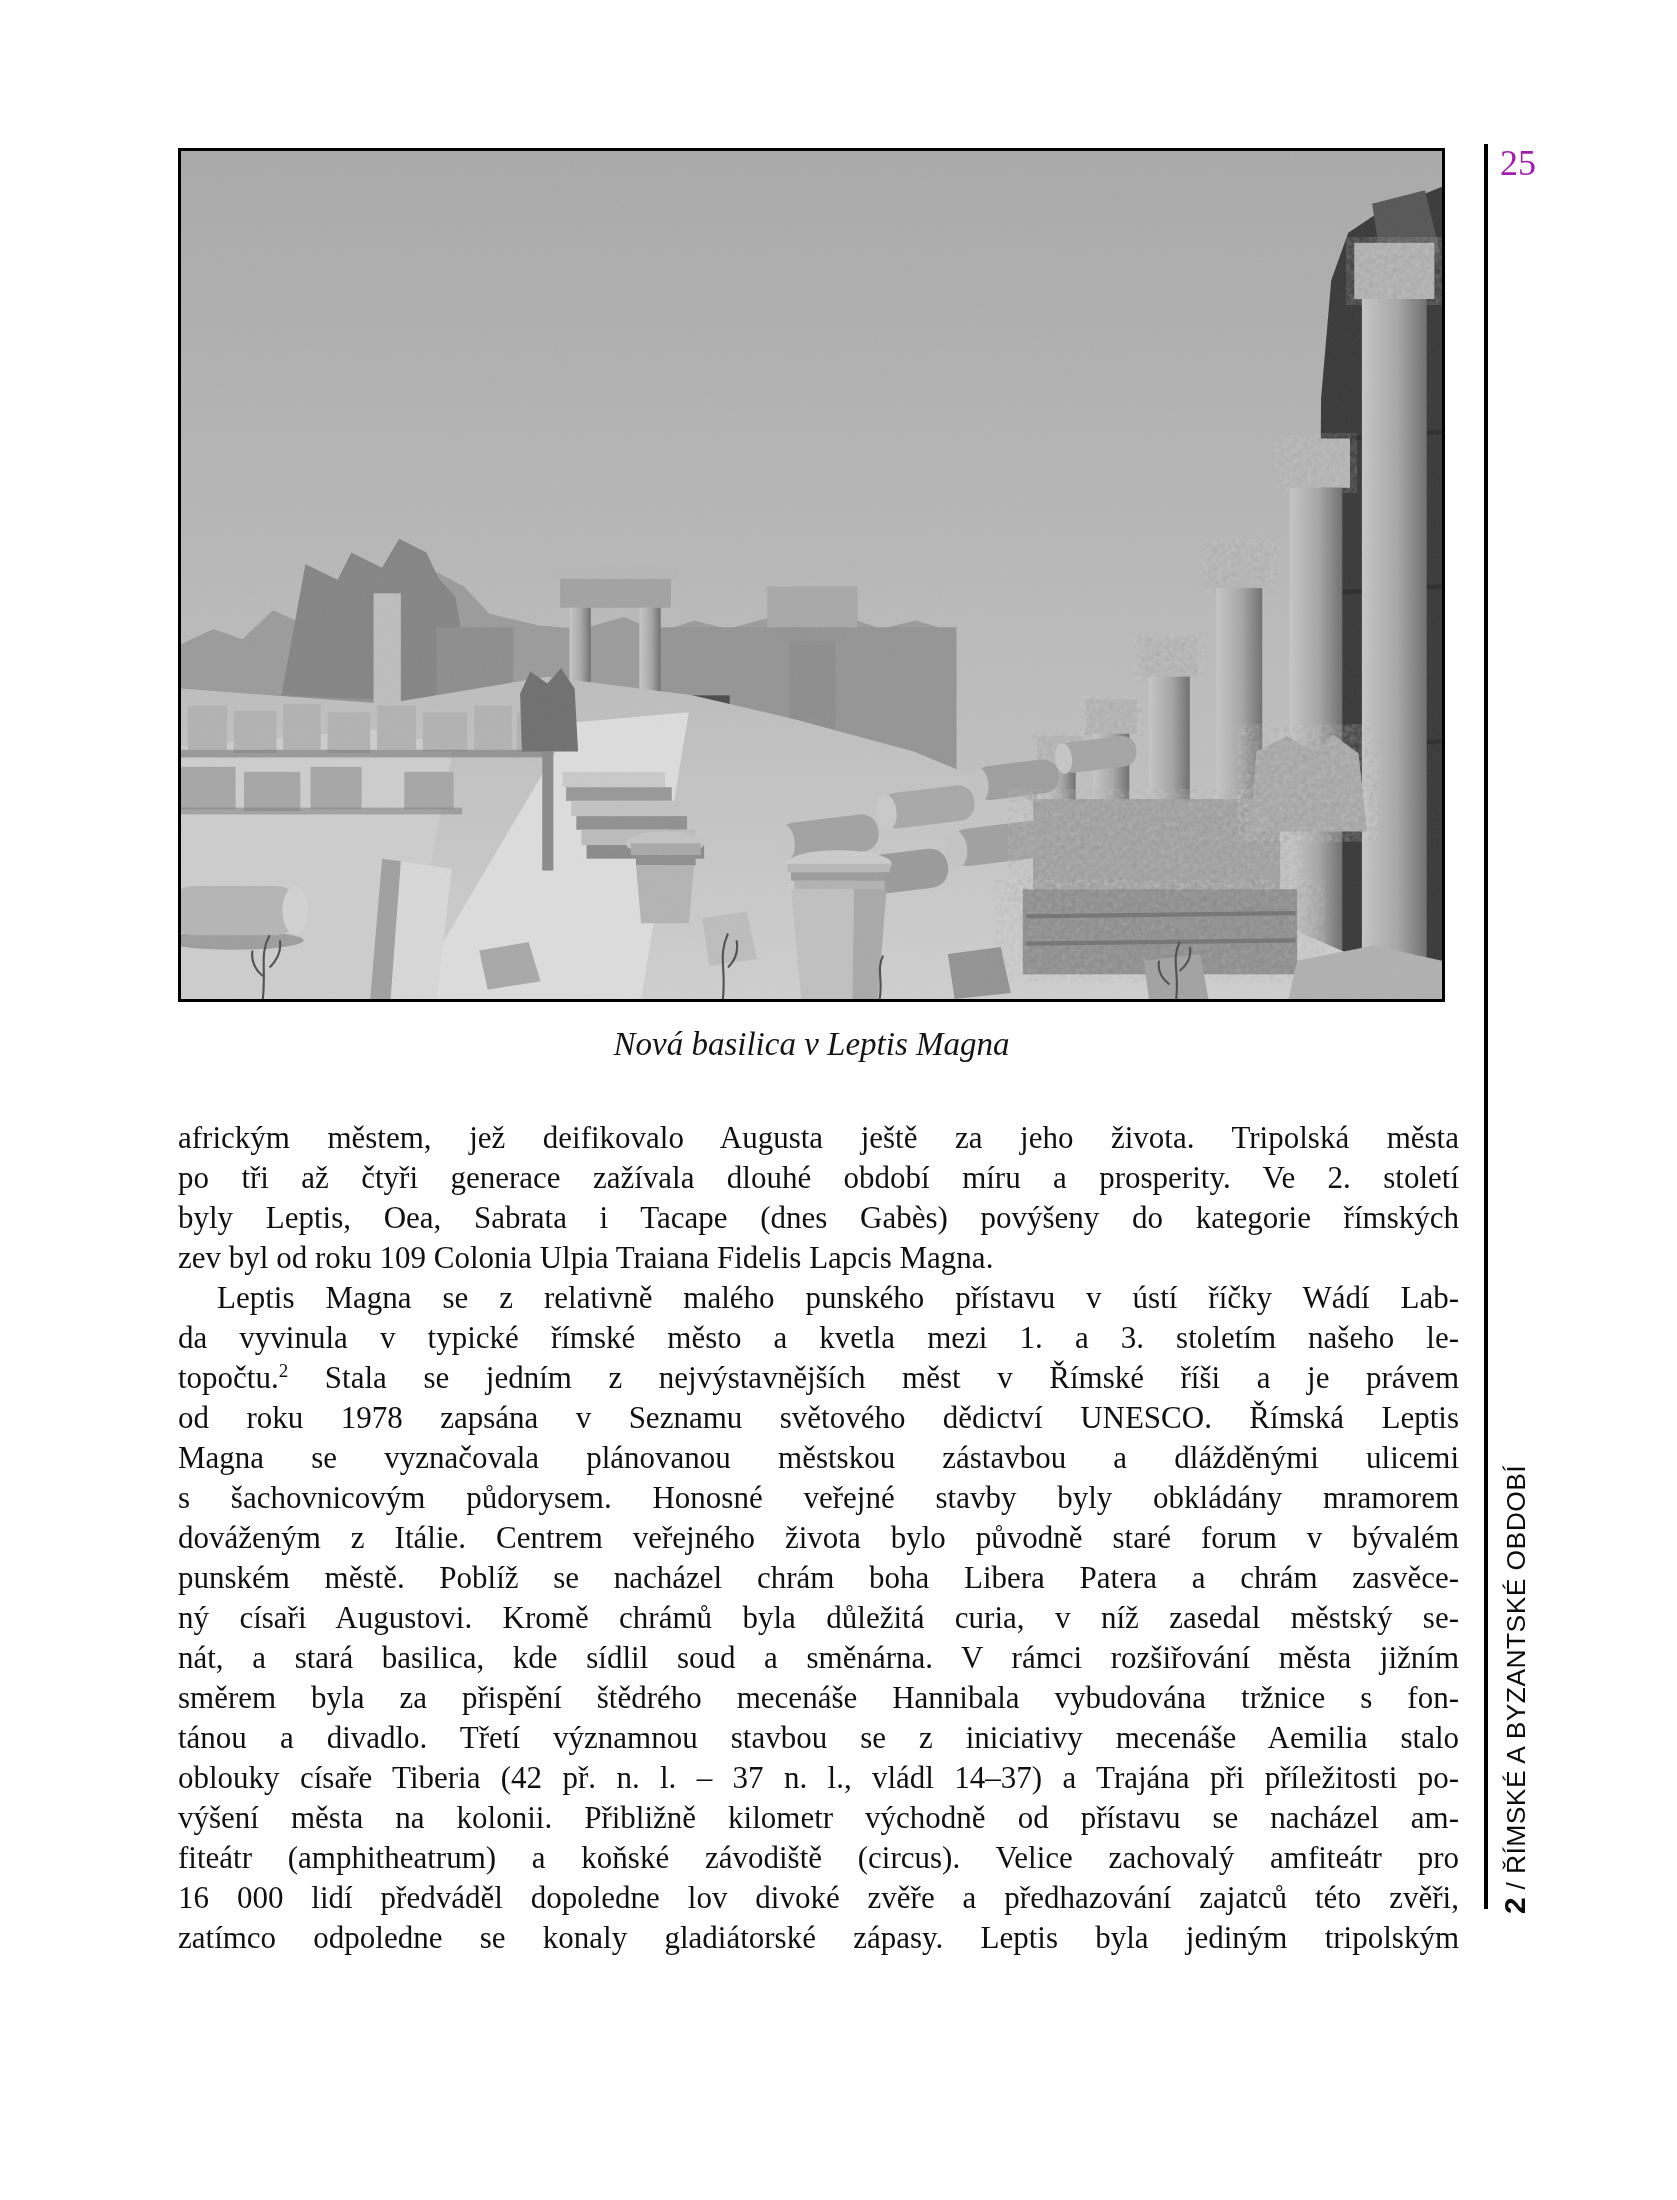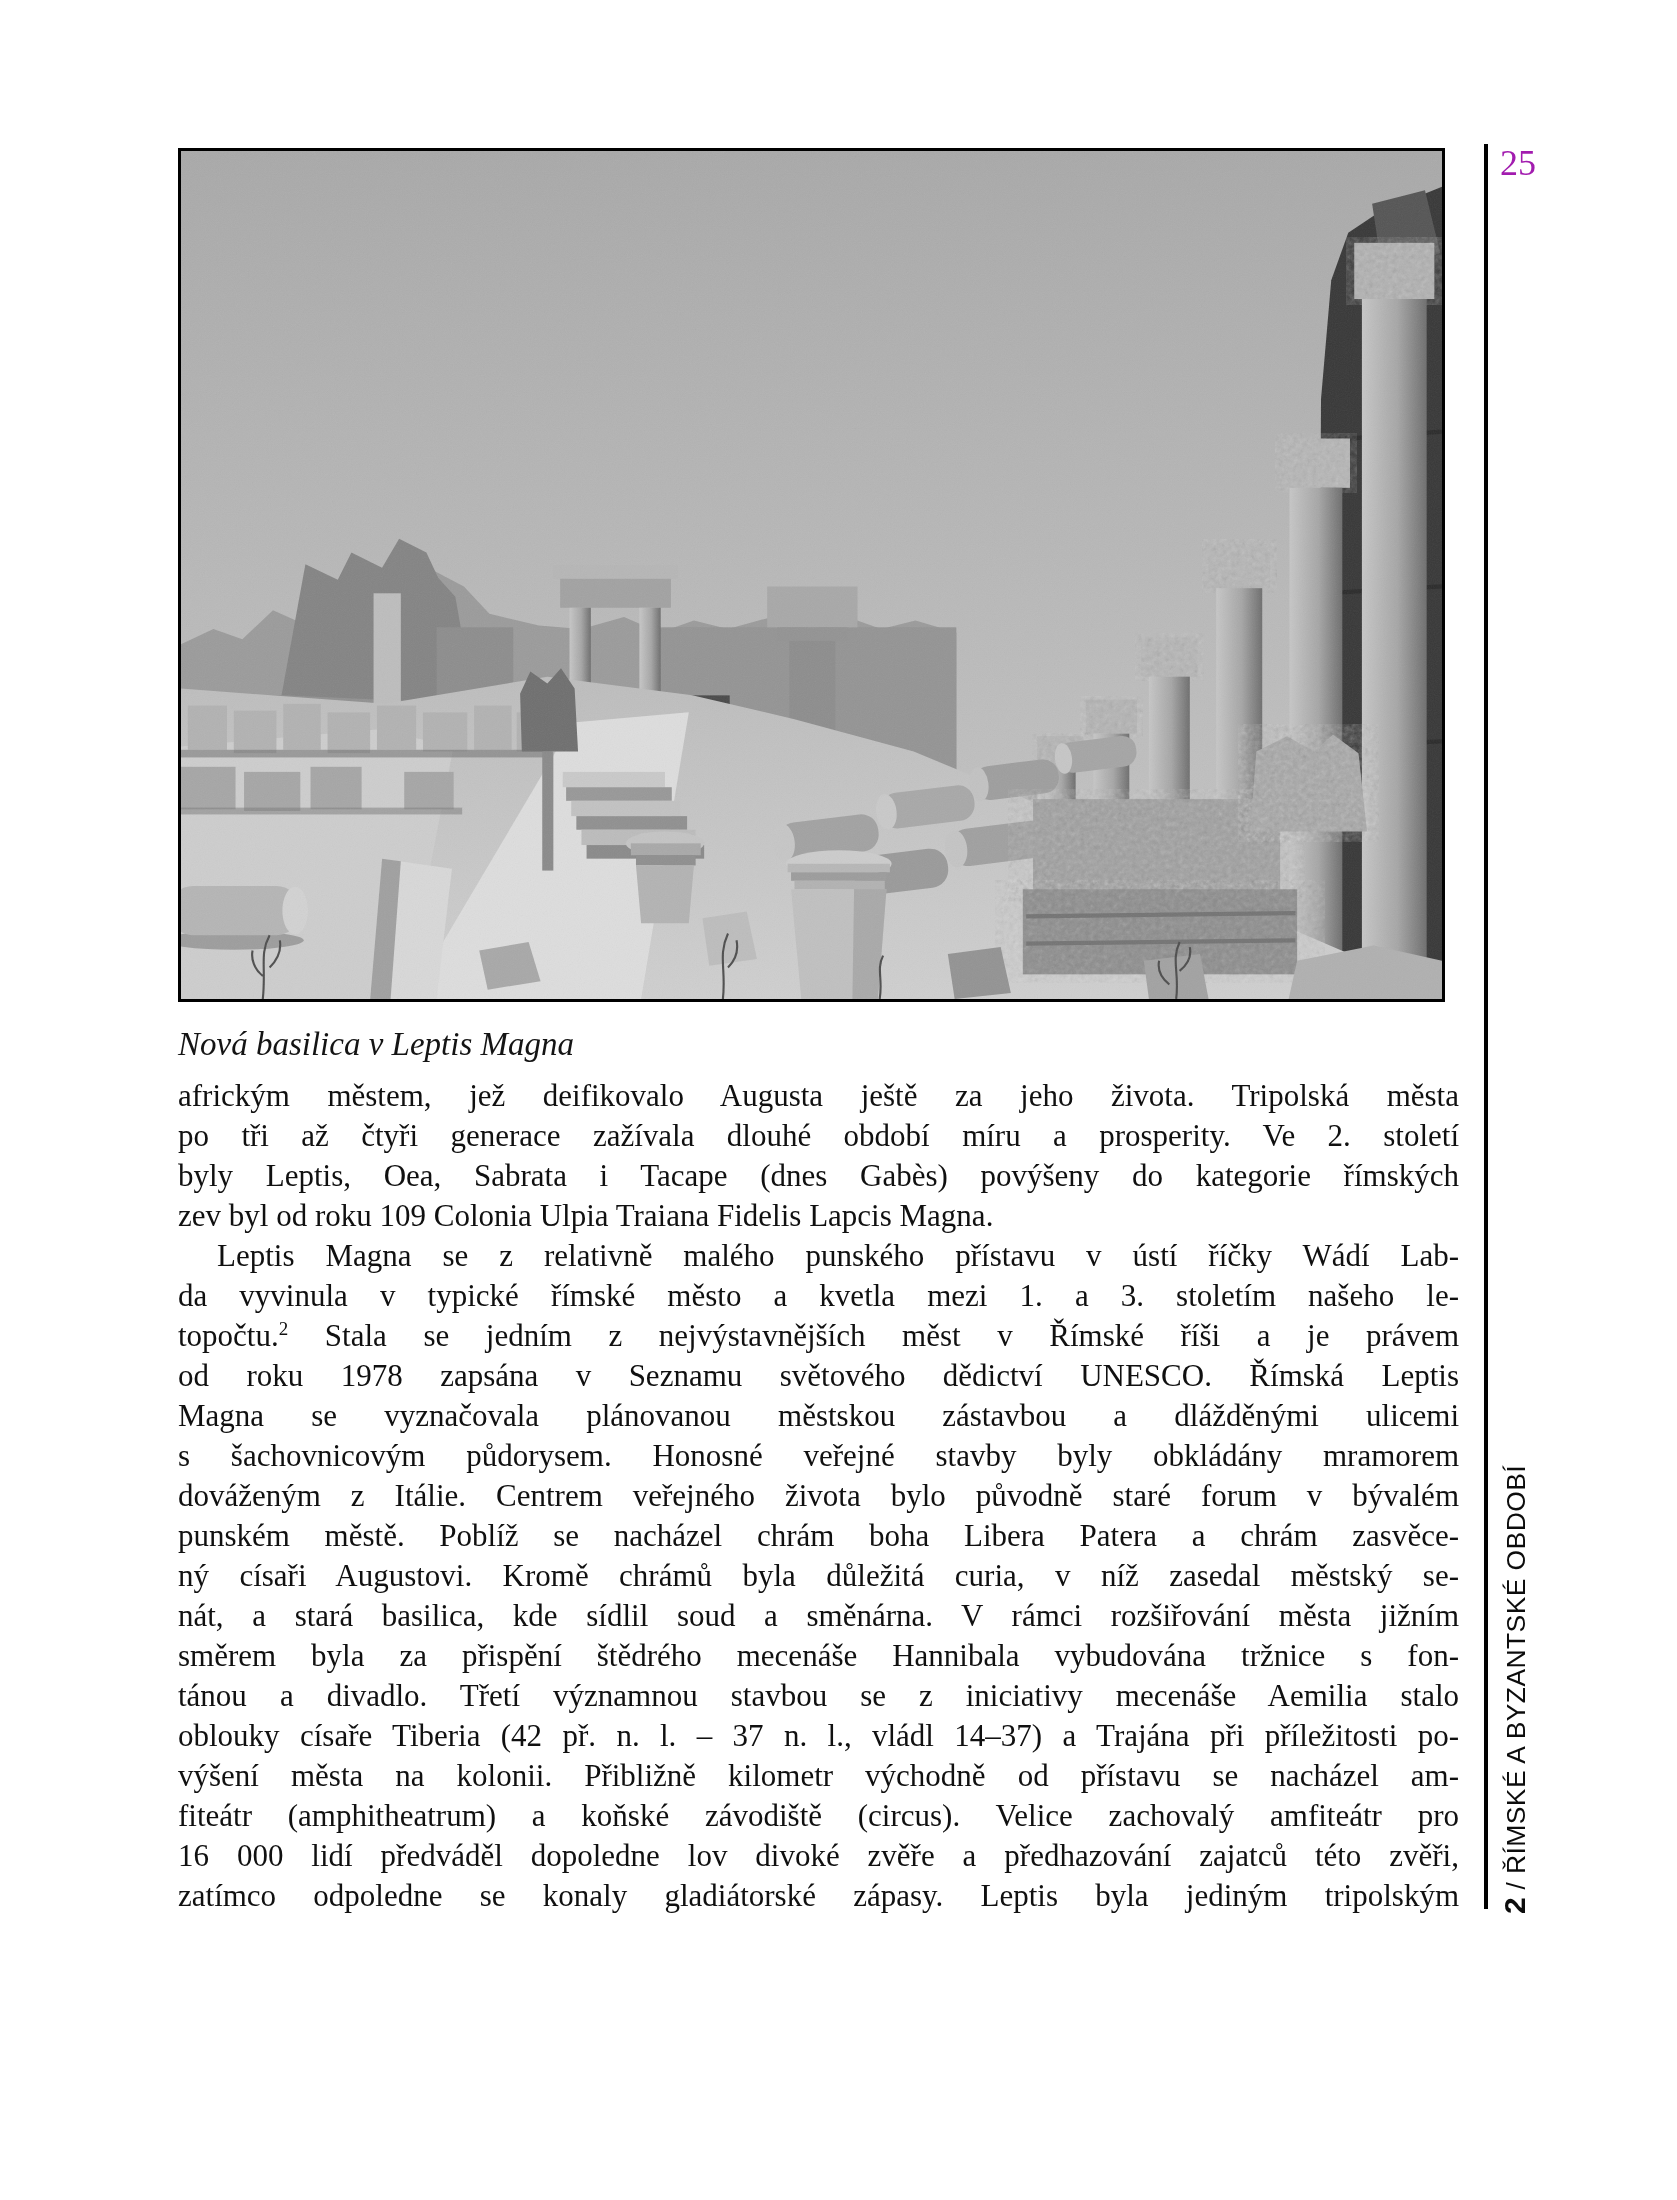--- a/index.html
+++ b/index.html
@@ -2,24 +2,24 @@
 <html style="font-size:13.7px"><head>
 <meta charset="utf-8">
 <style>
   html,body{margin:0;padding:0;background:#ffffff;}
   body{width:1678px;height:2201px;position:relative;font-family:"Liberation Serif",serif;color:#111;}
 
   .photo-frame{position:absolute;left:178px;top:148px;width:1267px;height:854px;
     border:3.4px solid #000;box-sizing:border-box;background:#b5b5b5;overflow:hidden;}
   .photo-frame svg{display:block;width:100%;height:100%;}
 
-  .caption{position:absolute;left:178px;top:1022px;width:1267px;text-align:left;
+  .caption{position:absolute;left:178px;top:1022px;width:1267px;text-align:center;
     font-style:italic;font-size:33px;line-height:45px;color:#141414;}
 
-  .body-text{position:absolute;left:178px;top:1076px;width:1281px;}
+  .body-text{position:absolute;left:178px;top:1118px;width:1281px;}
   .line{height:40px;line-height:40px;font-size:31px;text-align:justify;text-align-last:justify;
     overflow:hidden;color:#101010;}
   .line.nojust{text-align:left;text-align-last:left;}
   .line.indent{text-indent:39px;}
   .line .it{}
   .line .sup{font-size:19px;vertical-align:super;line-height:0;}
 
   .page-number{position:absolute;left:1500px;top:144px;font-size:36px;line-height:39px;color:#a21caf;}
 
   .section-rule{position:absolute;left:1484px;top:144px;width:4.3px;height:1765px;background:#000;}

